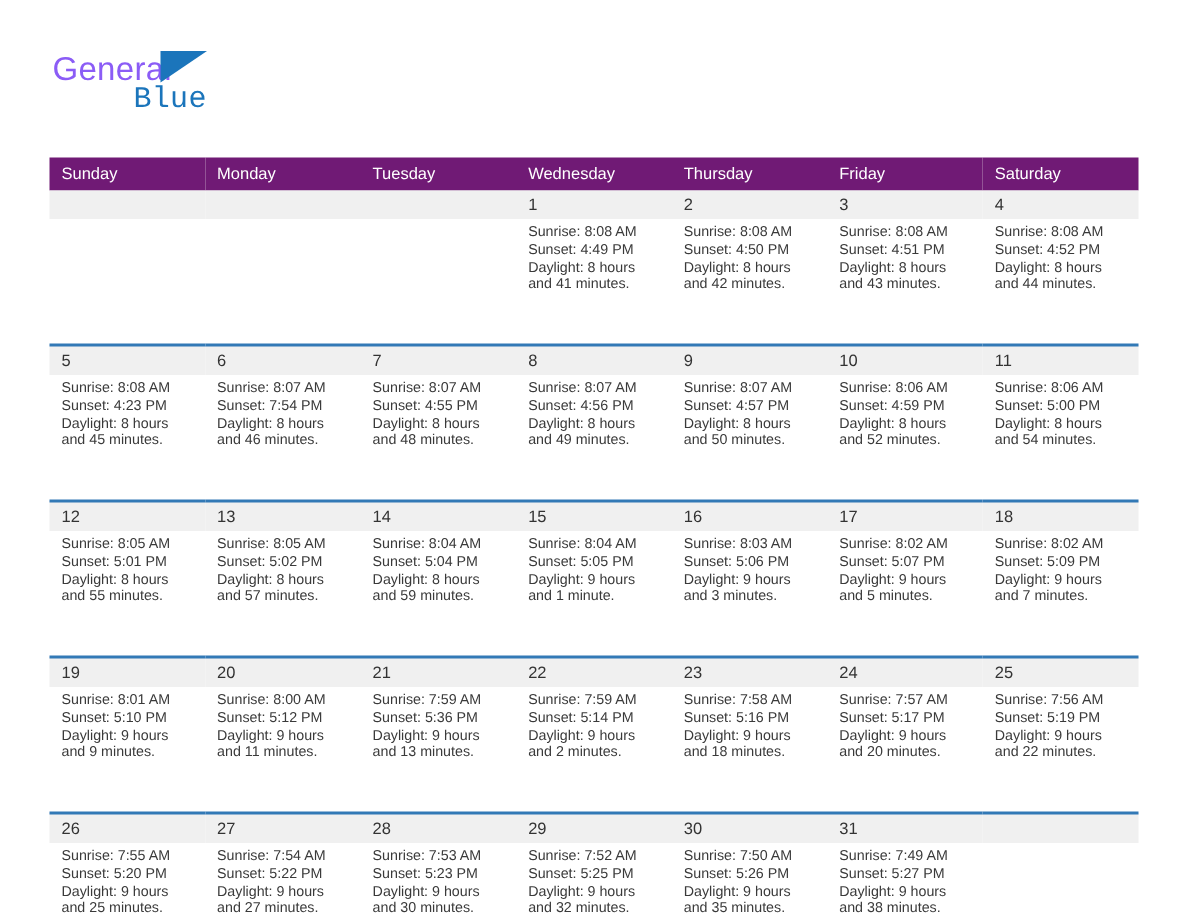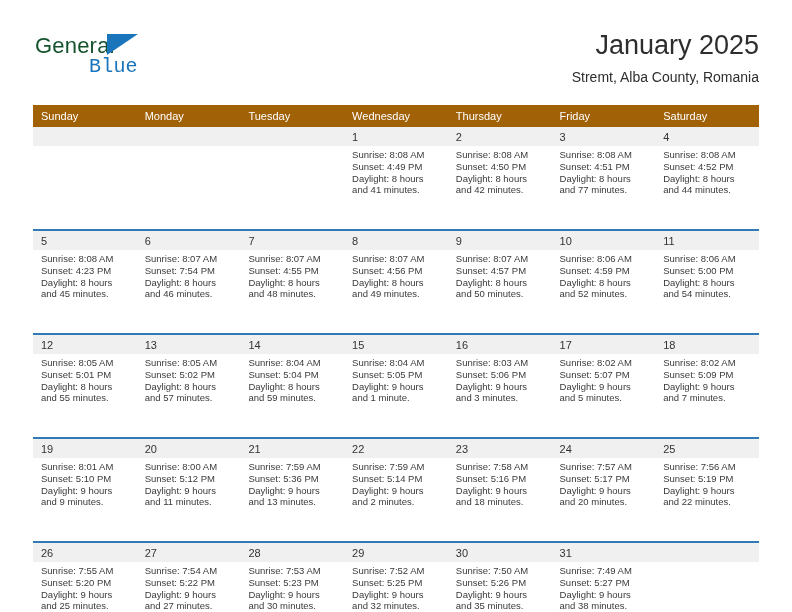--- a/index.html
+++ b/index.html
@@ -35,21 +35,21 @@
     top: 5px;
     width: 220px;
     height: 60px;
   }
   .brand-general {
     position: absolute;
     left: 2px;
     top: 0px;
     font-size: 22px;
     letter-spacing: 0.2px;
-    color: #14532d;
+    color: #8b5cf6;
     font-family: "Liberation Sans", sans-serif;
   }
   .brand-triangle {
     position: absolute;
     left: 74px;
     top: 1px;
     width: 0;
     height: 0;
     border-left: 31px solid #1b75bb;
     border-bottom: 21px solid transparent;
@@ -89,21 +89,21 @@
     position: absolute;
     left: 33px;
     top: 105px;
     width: 726px;
     border-collapse: collapse;
     table-layout: fixed;
   }
   .calendar col { width: 103.71px; }
 
   .calendar thead th {
-    background: #a16207;
+    background: #701a75;
     color: #ffffff;
     font-size: 11px;
     font-weight: normal;
     text-align: left;
     padding: 5px 0 5px 8px;
     height: 11px;
     line-height: 12px;
     margin-top: 27px;
   }
 
@@ -142,24 +142,20 @@
 <div class="page">
 
   <div class="header">
 
     <div class="brand">
       <span class="brand-general">General</span>
       <span class="brand-triangle"></span>
       <span class="brand-blue">Blue</span>
     </div>
 
-    <div class="title-block">
-      <div class="cal-title">January 2025</div>
-      <div class="cal-subtitle">Stremt, Alba County, Romania</div>
-    </div>
 
   </div>
 
   <table class="calendar">
     <colgroup>
       <col>
         <col>
         <col>
         <col>
         <col>
@@ -200,21 +196,21 @@
           <td>
             <span class="info-line">Sunrise: 8:08 AM</span>
             <span class="info-line">Sunset: 4:50 PM</span>
             <span class="info-line">Daylight: 8 hours</span>
             <span class="info-line">and 42 minutes.</span>
           </td>
           <td>
             <span class="info-line">Sunrise: 8:08 AM</span>
             <span class="info-line">Sunset: 4:51 PM</span>
             <span class="info-line">Daylight: 8 hours</span>
-            <span class="info-line">and 77 minutes.</span>
+            <span class="info-line">and 43 minutes.</span>
           </td>
           <td>
             <span class="info-line">Sunrise: 8:08 AM</span>
             <span class="info-line">Sunset: 4:52 PM</span>
             <span class="info-line">Daylight: 8 hours</span>
             <span class="info-line">and 44 minutes.</span>
           </td>
         </tr>
         <tr class="daynum-row">
           <td>5</td>

